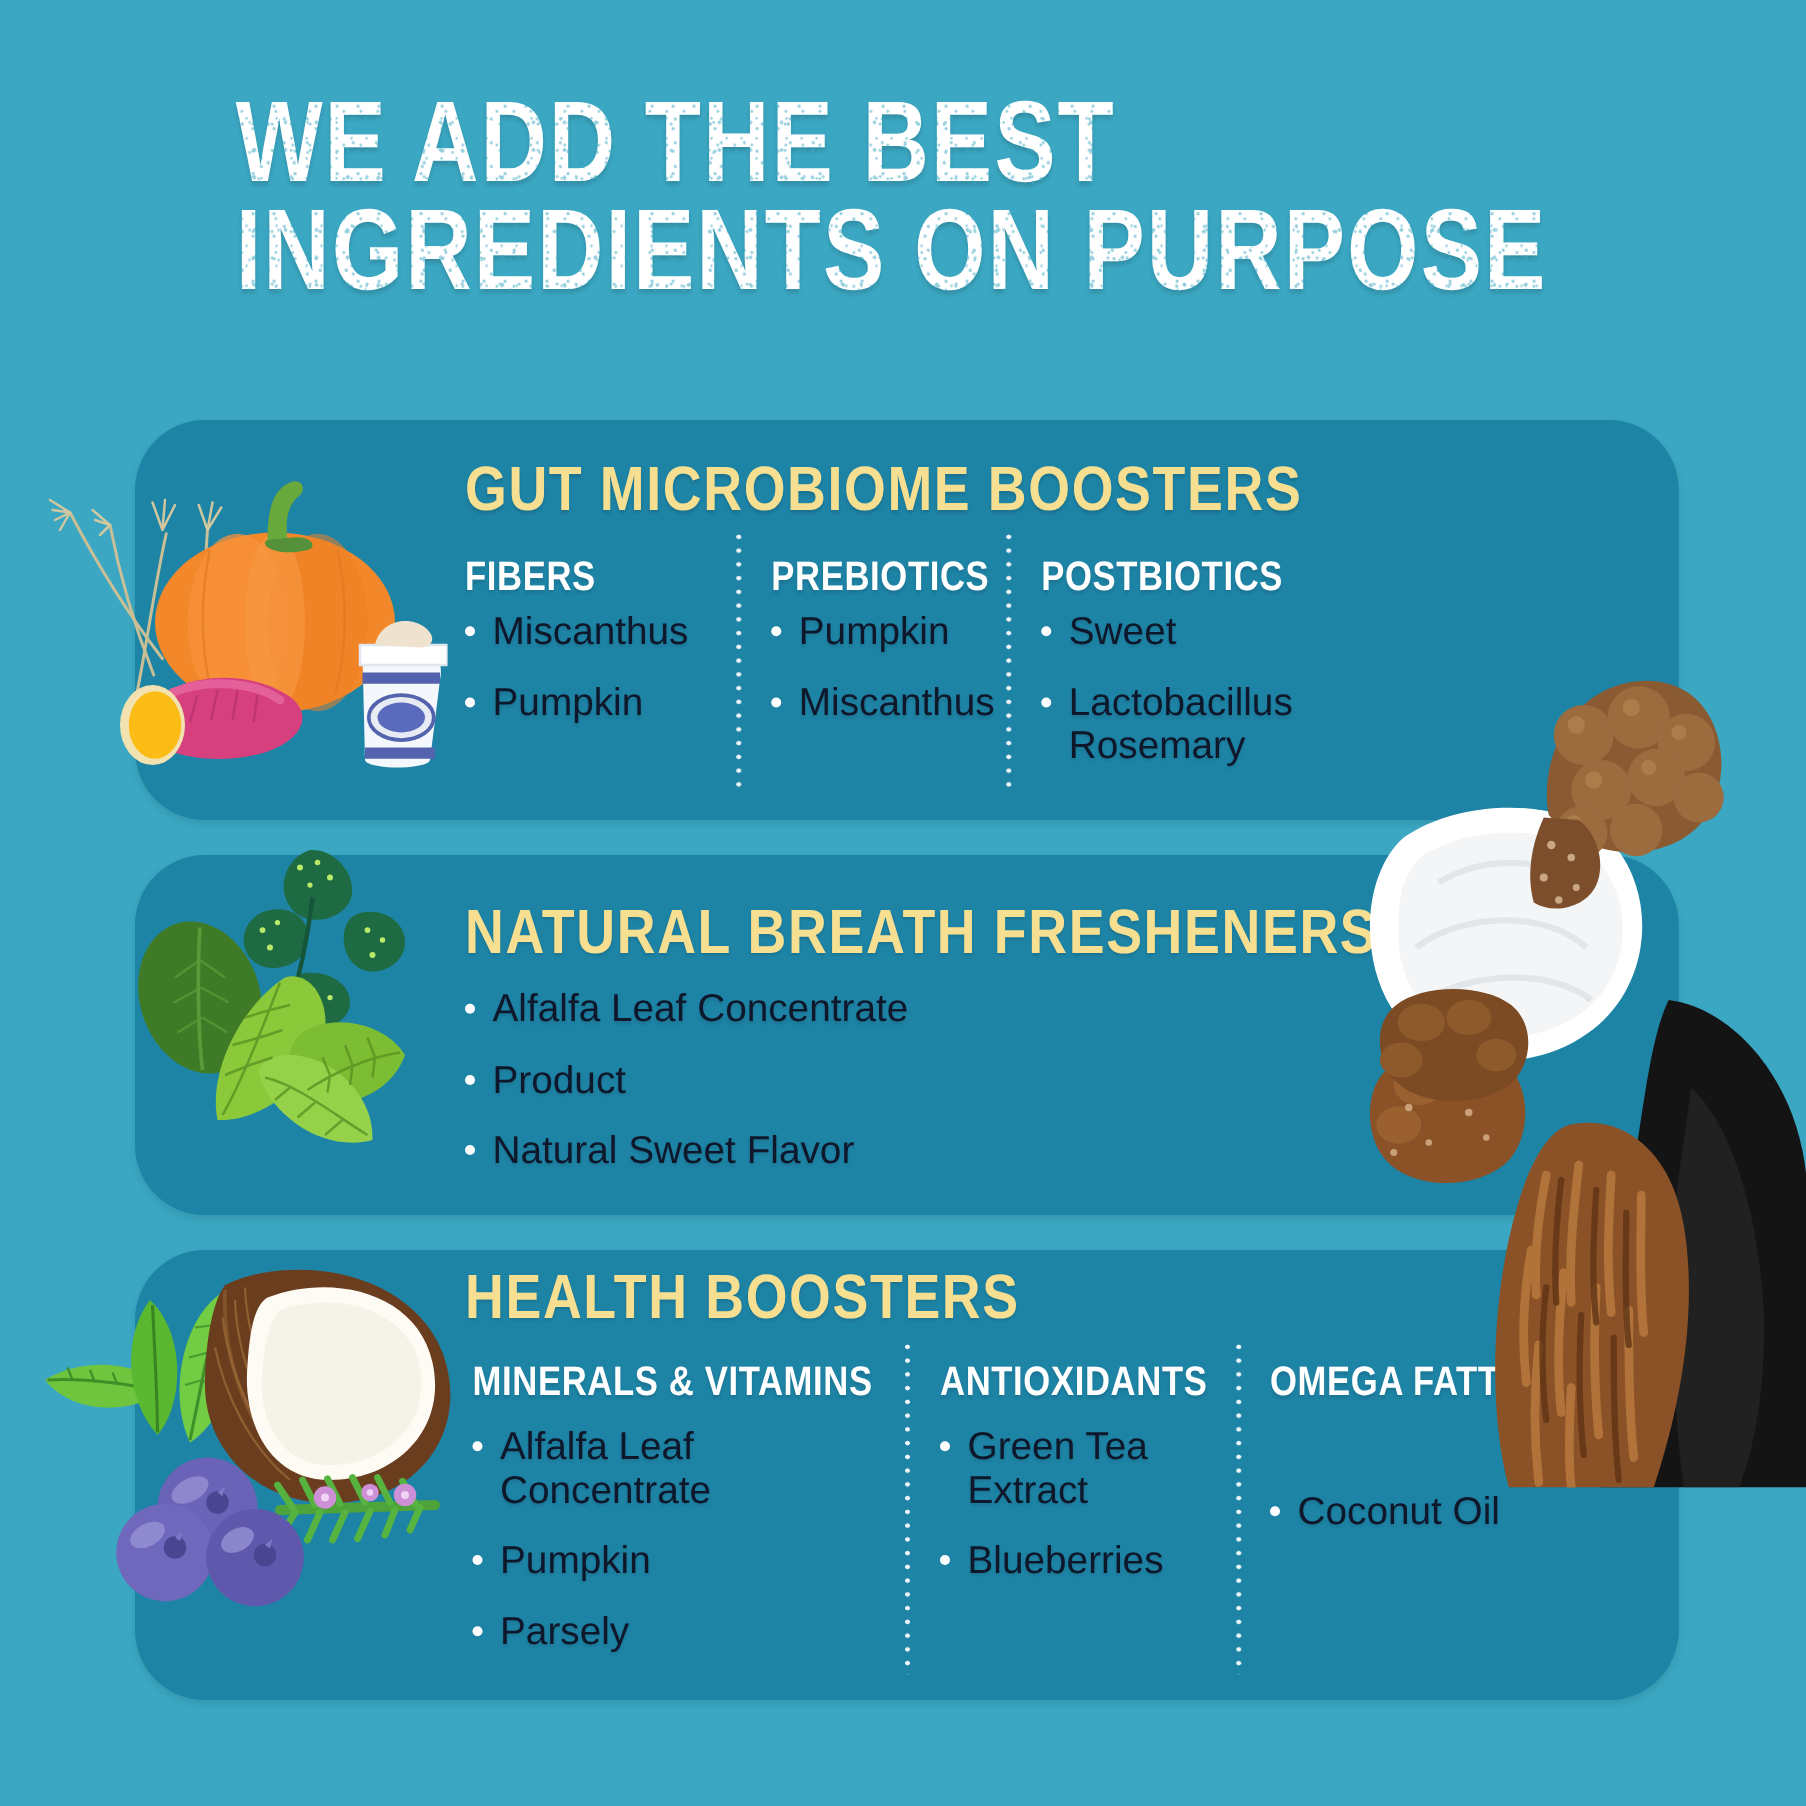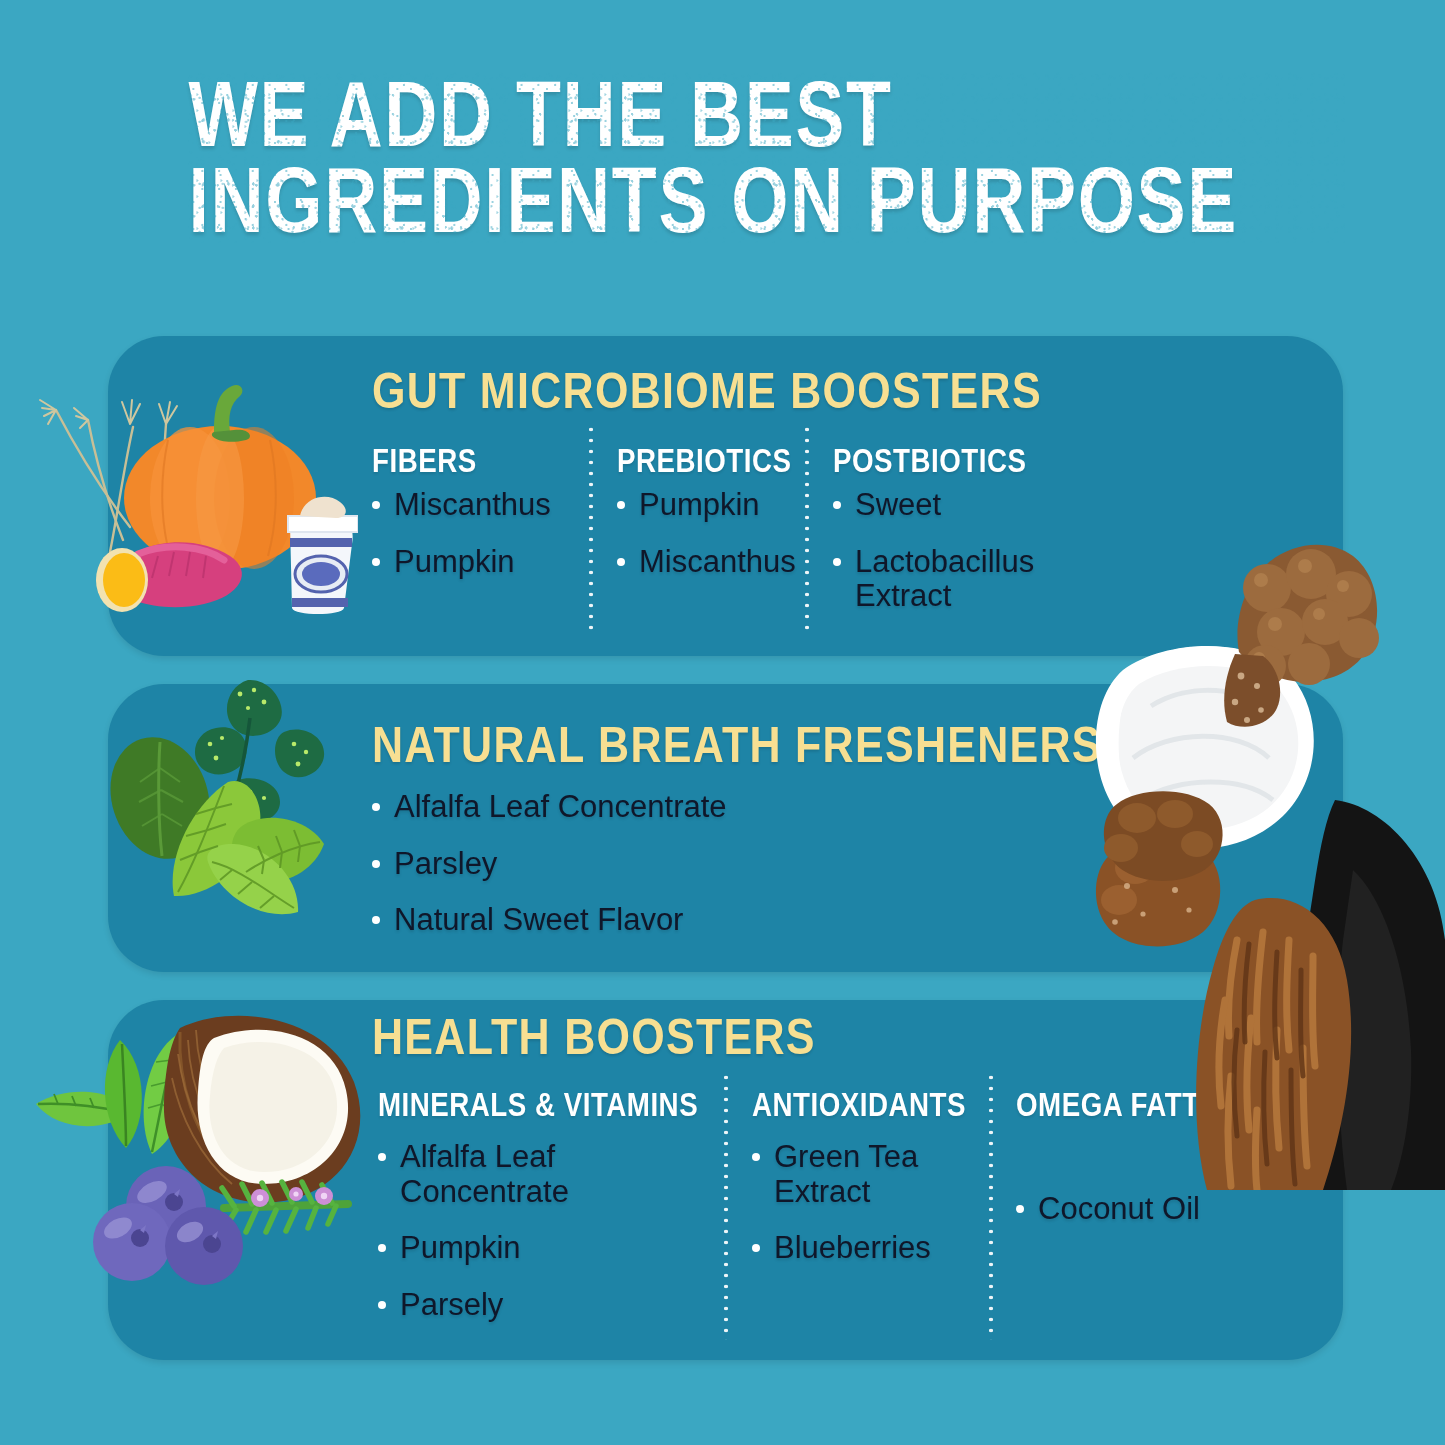--- a/index.html
+++ b/index.html
@@ -177,21 +177,21 @@
 <ul class="blist" style="left:617px;top:488px;width:190px;">
   <li>Pumpkin</li>
   <li>Miscanthus</li>
 </ul>
 
 <div class="vdots" style="left:805px;top:424px;height:212px;"></div>
 
 <div class="col-title" style="left:833px;top:442px;">POSTBIOTICS</div>
 <ul class="blist" style="left:833px;top:488px;width:215px;">
   <li>Sweet</li>
-  <li>Lactobacillus Extract</li>
+  <li>Lactobacillus Rosemary</li>
 </ul>
 
 <div class="card" id="card2"></div>
 
 <svg class="ill" id="ill2" style="left:88px;top:672px;width:300px;height:290px;" viewBox="0 0 300 290">
 
   <ellipse cx="72" cy="126" rx="48" ry="62" transform="rotate(-18 72 126)" fill="#3f7a26"></ellipse>
   <path d="M72 70 C 70 100, 70 150, 74 184" stroke="#5a9a38" stroke-width="3" fill="none"></path>
   <g stroke="#5a9a38" stroke-width="2" fill="none" opacity=".8">
     <path d="M72 96 l-20 14"></path>
@@ -237,21 +237,21 @@
     <path d="M212 174 l-6 -16 M194 180 l-6 -16 M176 188 l-6 -14"></path>
     <path d="M212 174 l-2 16 M194 180 l-2 16 M176 188 l-2 14"></path>
     <path d="M206 236 C 180 220, 150 196, 124 190"></path>
     <path d="M186 224 l-14 12 M164 210 l-14 12 M144 198 l-12 10"></path>
   </g>
 </svg>
 
 <div class="sect-title" style="left:372px;top:716px;">NATURAL BREATH FRESHENERS</div>
 <ul class="blist" style="left:372px;top:790px;width:480px;">
   <li>Alfalfa Leaf Concentrate</li>
-  <li>Parsley</li>
+  <li>Product</li>
   <li>Natural Sweet Flavor</li>
 </ul>
 
 <div class="card" id="card3"></div>
 
 <svg class="ill" id="ill3" style="left:28px;top:1008px;width:340px;height:300px;" viewBox="0 0 340 300">
 
   <path d="M8 96 C 40 76, 88 82, 104 104 C 78 124, 30 124, 8 96 Z" fill="#6fc53e"></path>
   <path d="M10 96 C 44 94, 78 100, 102 105" stroke="#3f8f27" stroke-width="2.5" fill="none"></path>
   <g stroke="#3f8f27" stroke-width="1.8" fill="none">

